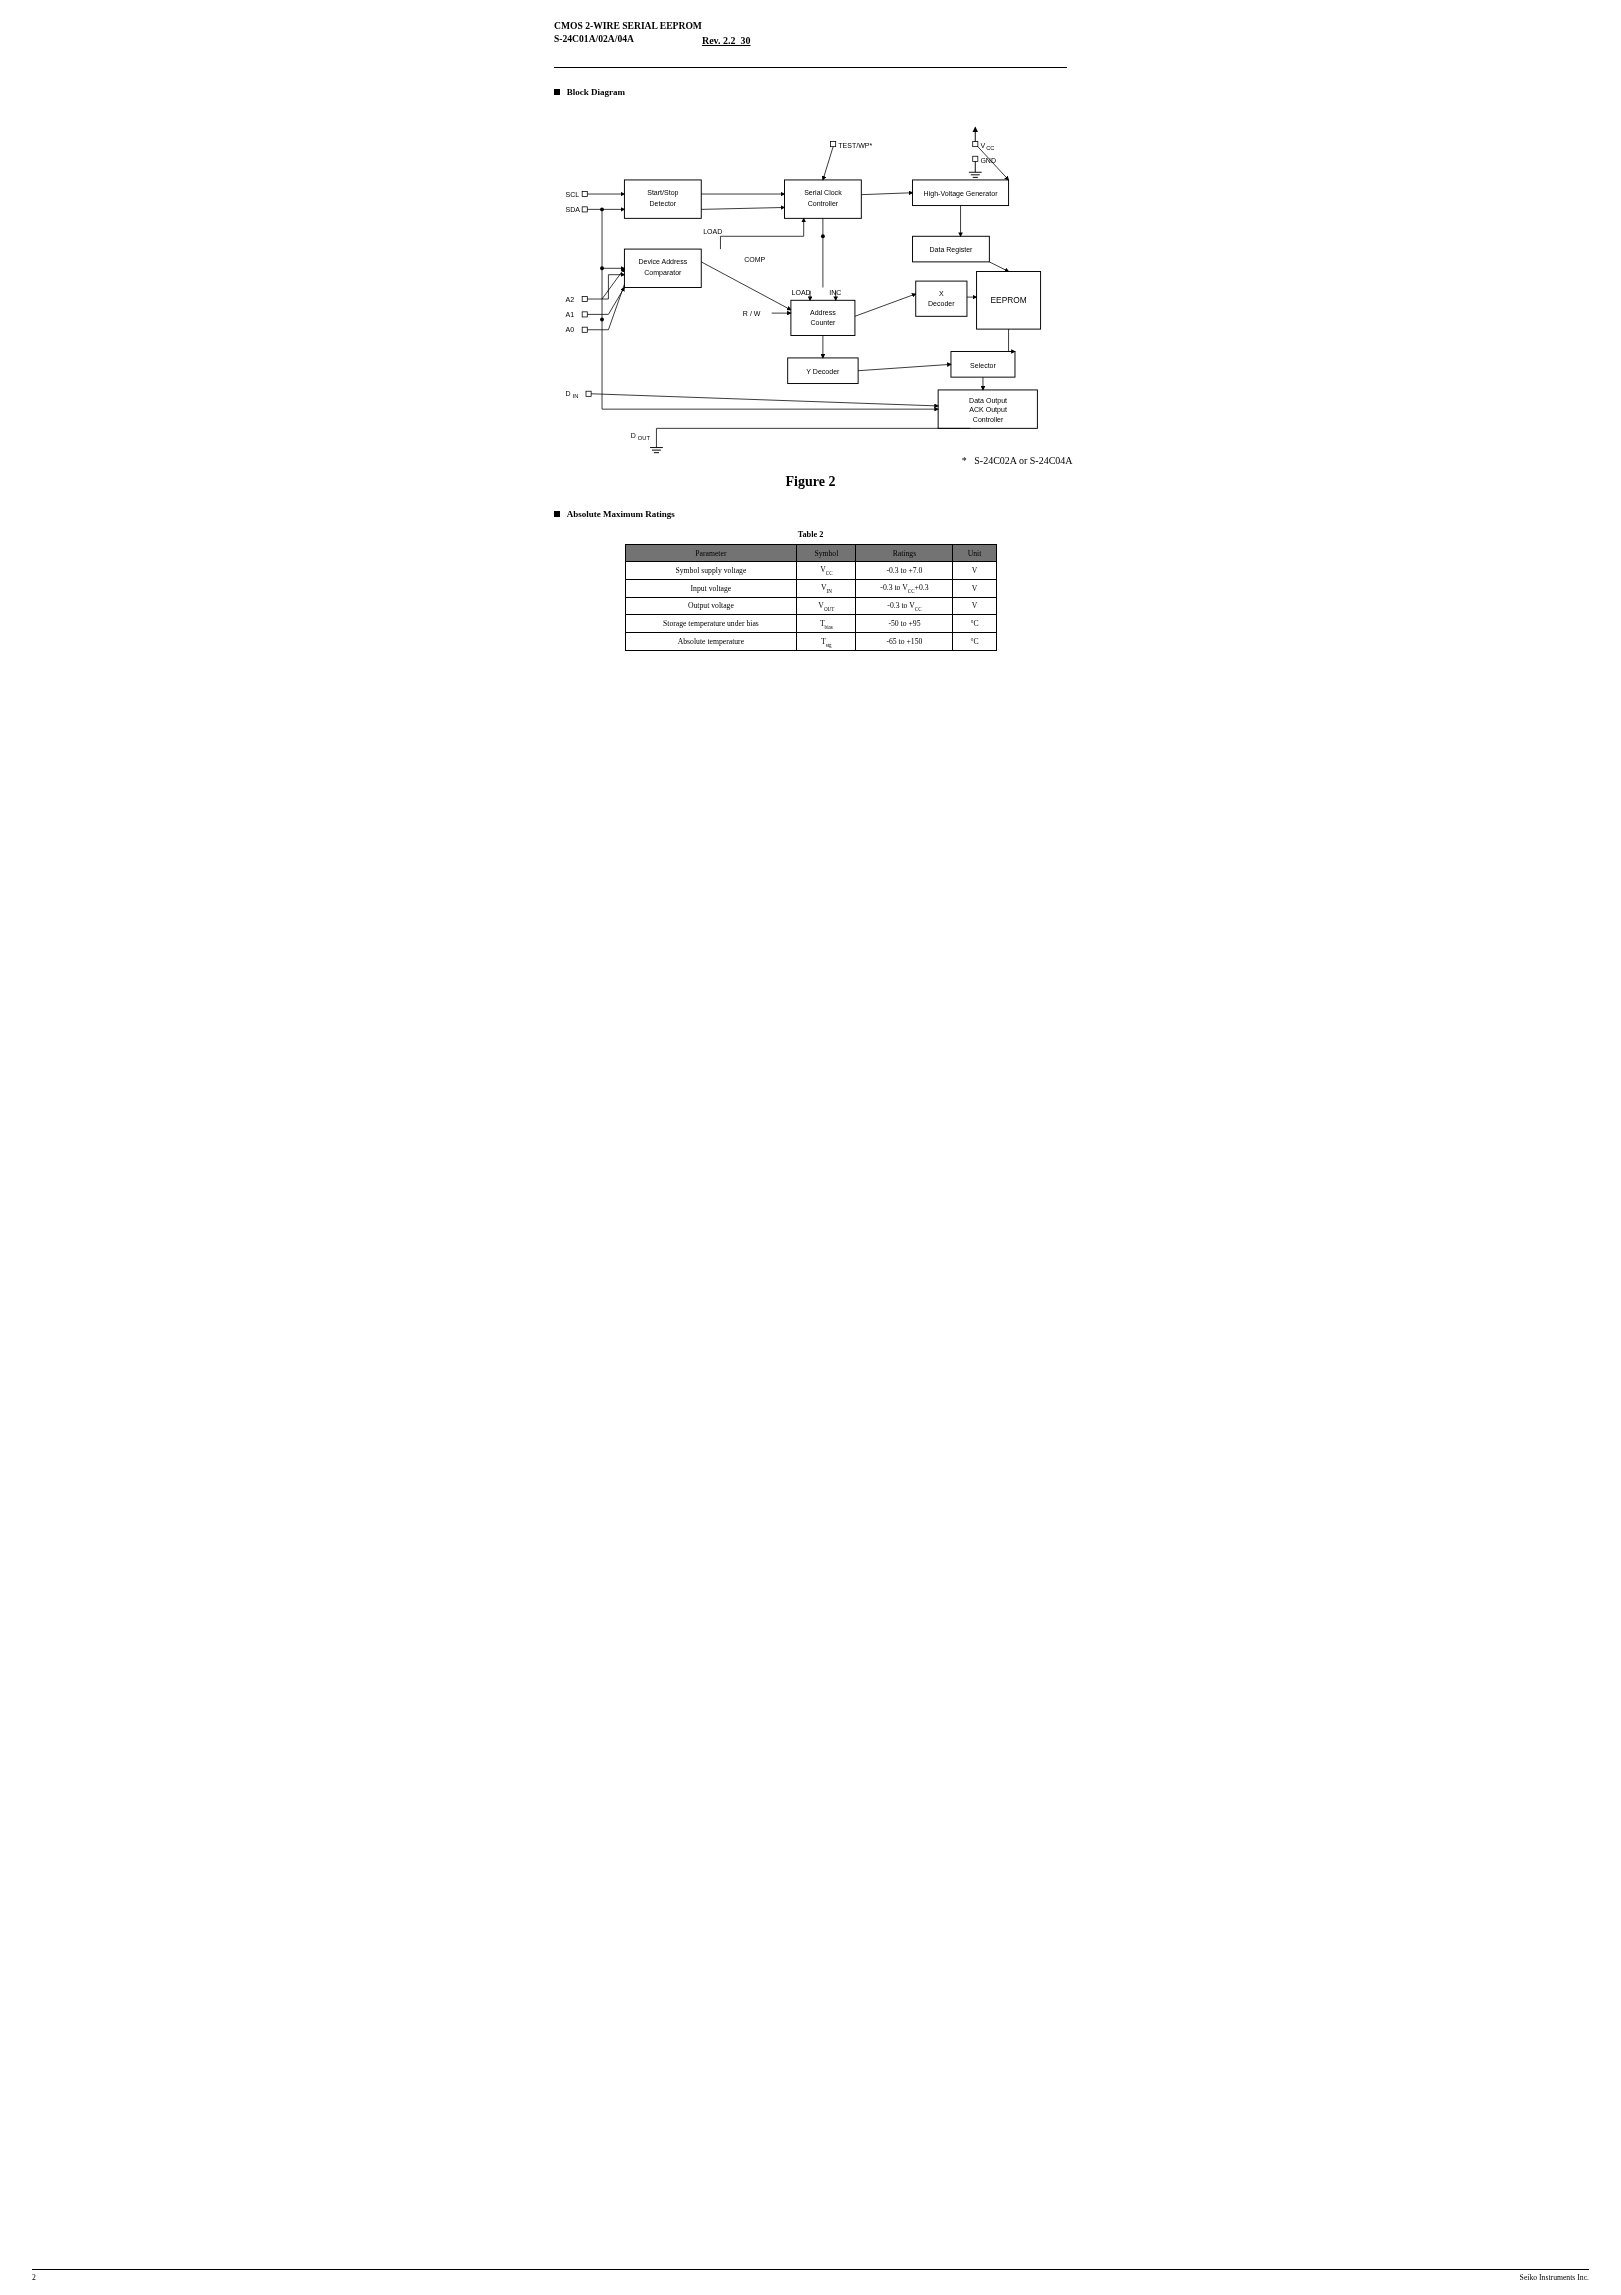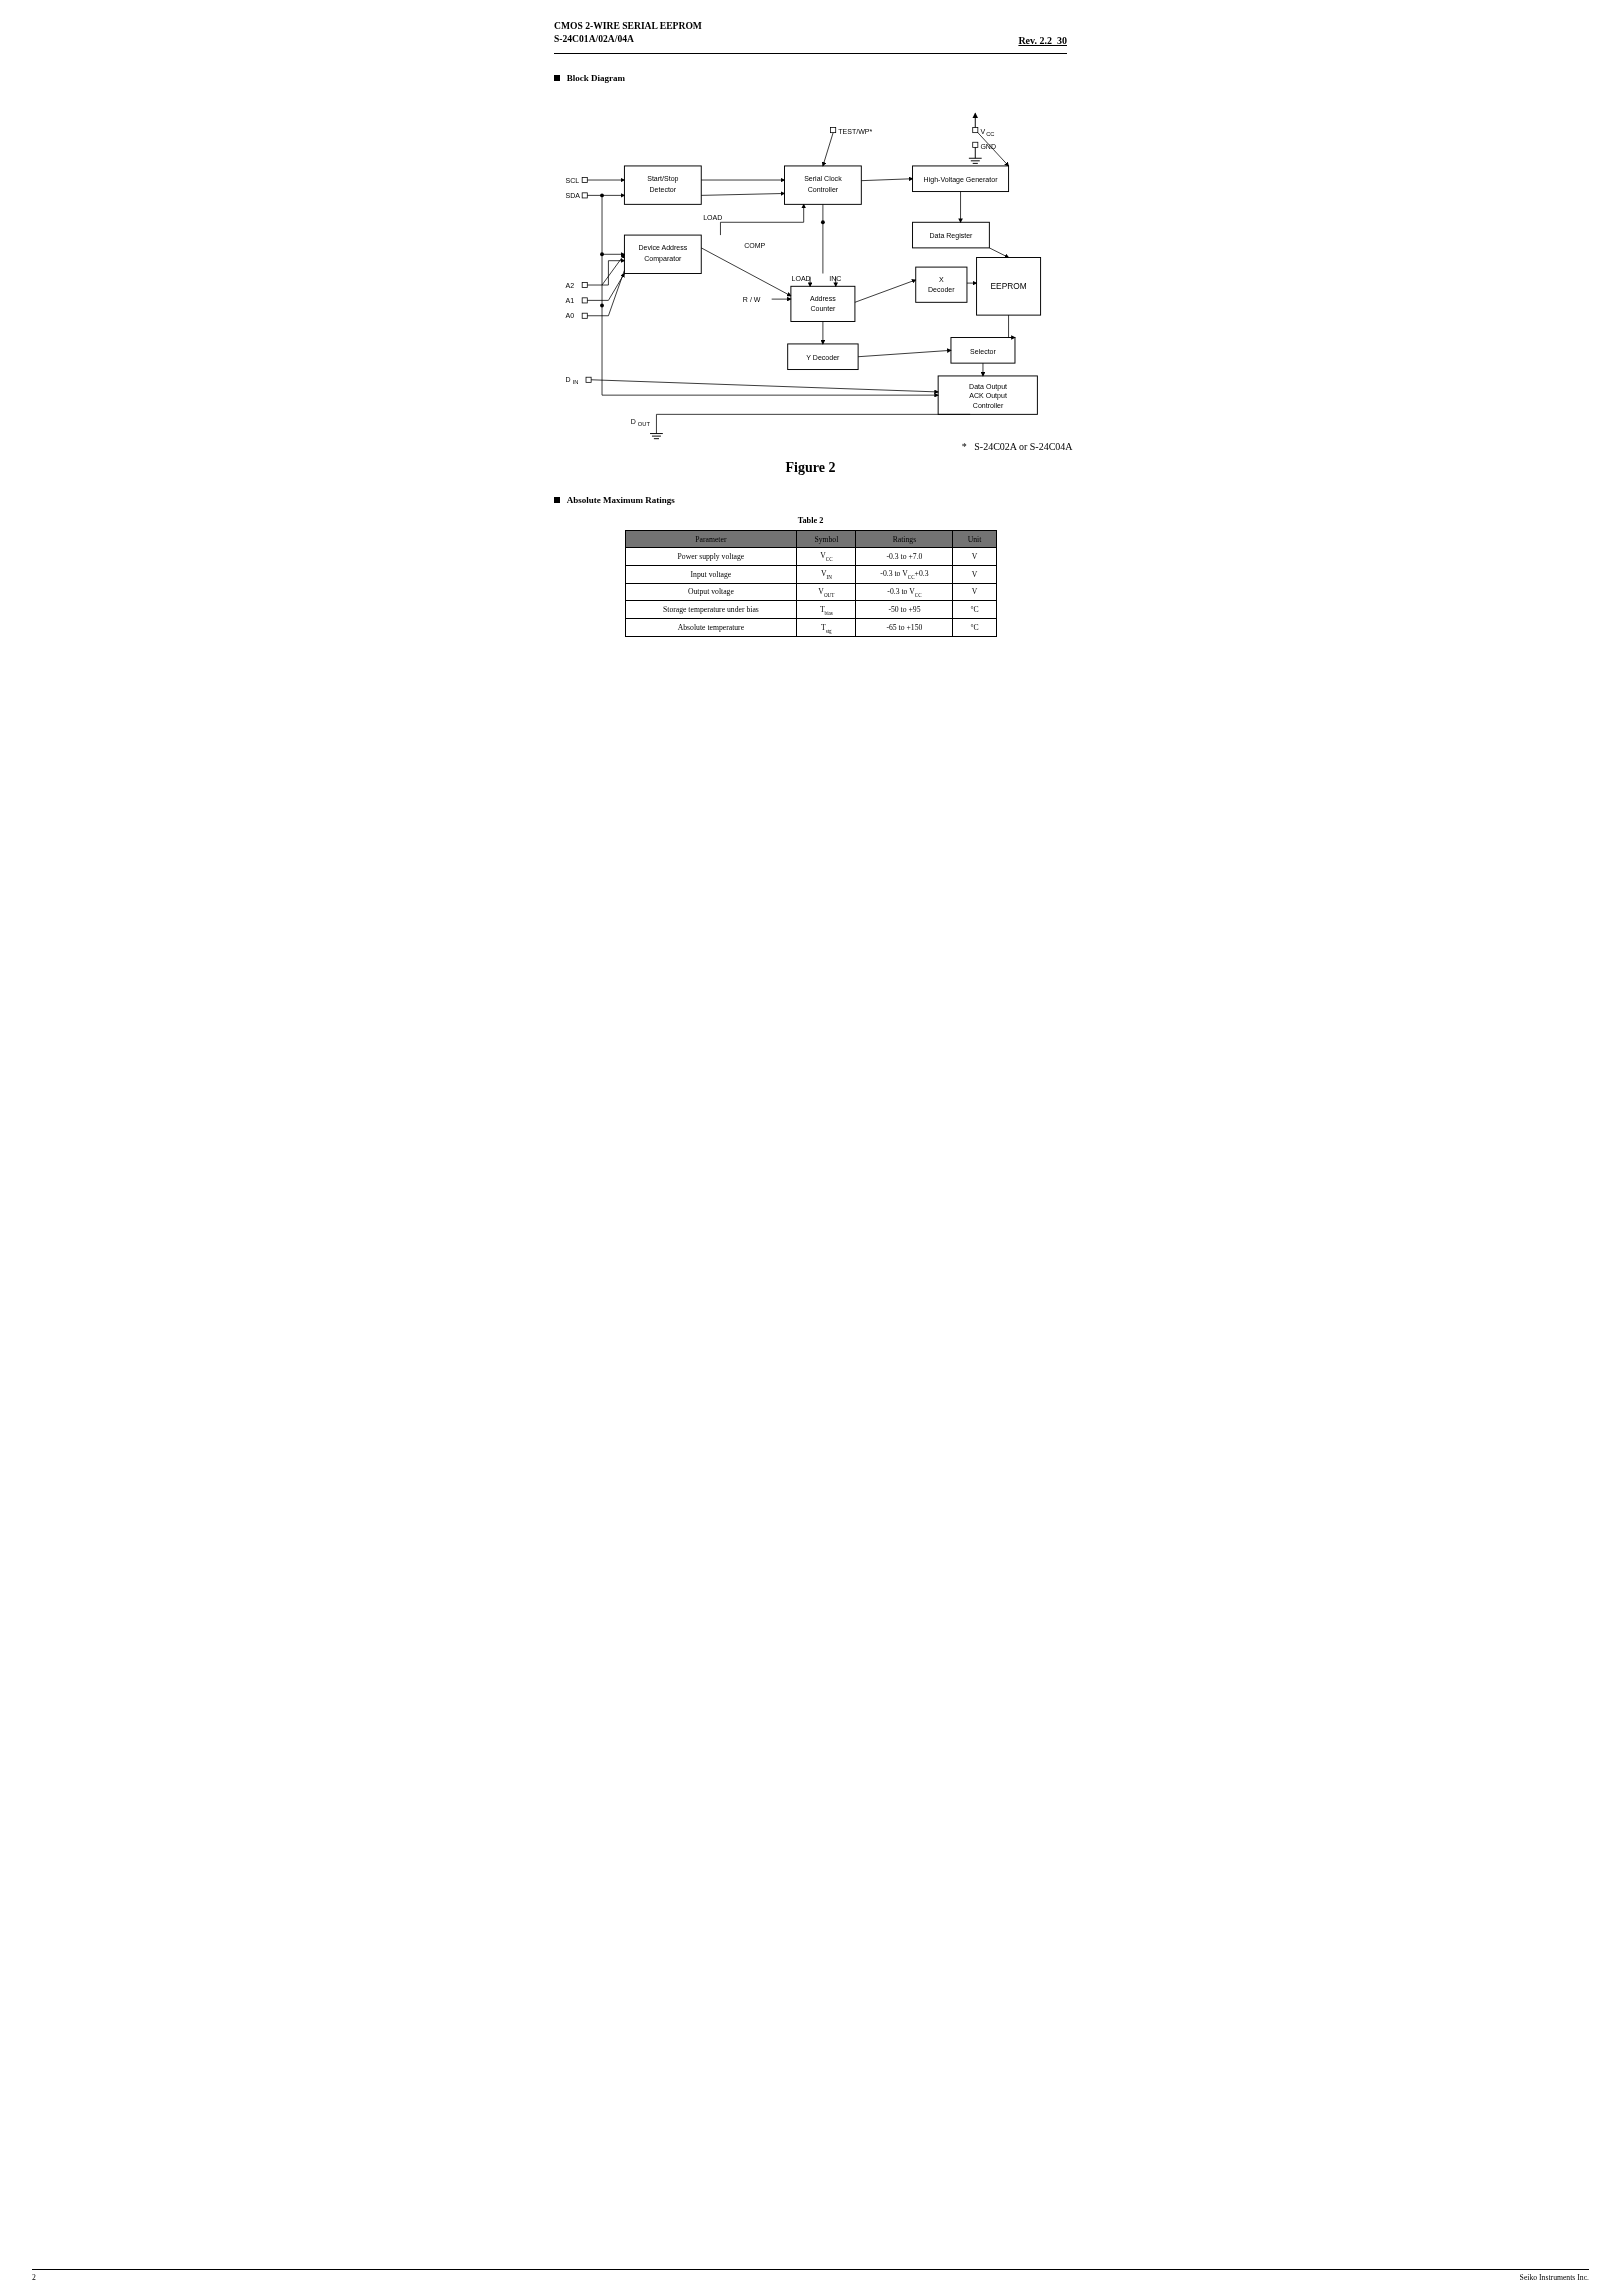--- a/index.html
+++ b/index.html
@@ -9,24 +9,23 @@
       font-size: 8.3px;
       color: #000;
       width: 577px;
       margin: 0 auto;
       padding: 19px 32px;
     }
 
     
     .header {
       border-bottom: 1.3px solid #000;
-      padding-bottom: 7px;
+      padding-bottom: 21px;
       margin-bottom: 19px;
       display: flex;
-      justify-content: space-between;
       align-items: flex-end;
     }
     .header-left {
       font-weight: bold;
       font-size: 9.6px;
       line-height: 1.4;
     }
     .header-right {
       font-size: 10px;
       font-weight: bold;
@@ -327,21 +326,21 @@
   <thead>
     <tr>
       <th>Parameter</th>
       <th>Symbol</th>
       <th>Ratings</th>
       <th>Unit</th>
     </tr>
   </thead>
   <tbody>
     <tr>
-      <td>Power supply voltage</td>
+      <td>Symbol supply voltage</td>
       <td>V<sub>CC</sub></td>
       <td>-0.3 to +7.0</td>
       <td>V</td>
     </tr>
     <tr>
       <td>Input voltage</td>
       <td>V<sub>IN</sub></td>
       <td>-0.3 to V<sub>CC</sub>+0.3</td>
       <td>V</td>
     </tr>

